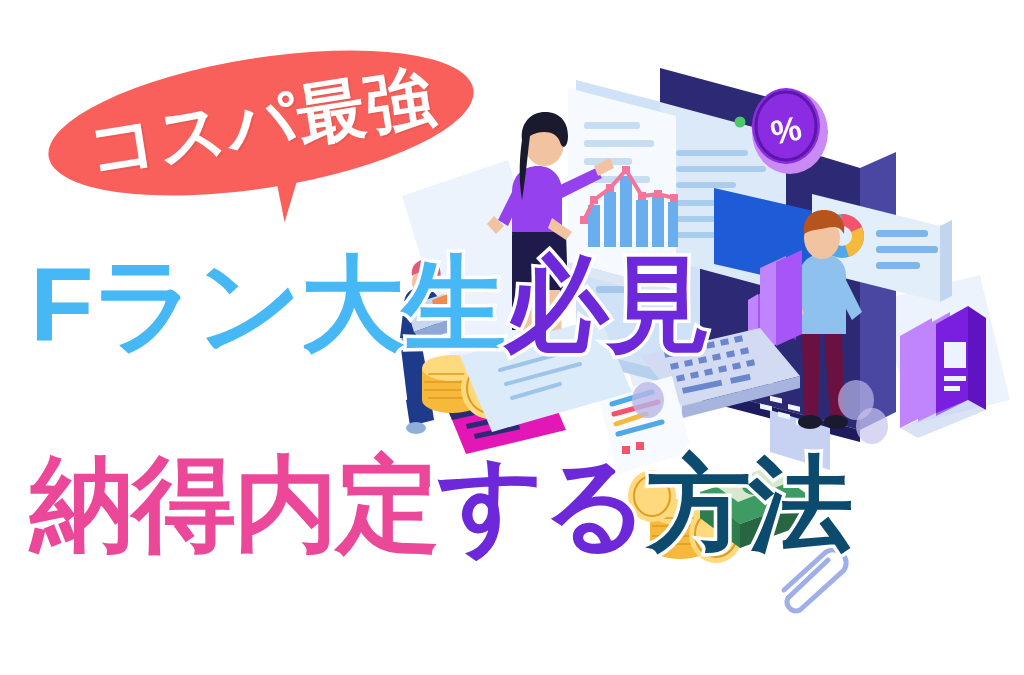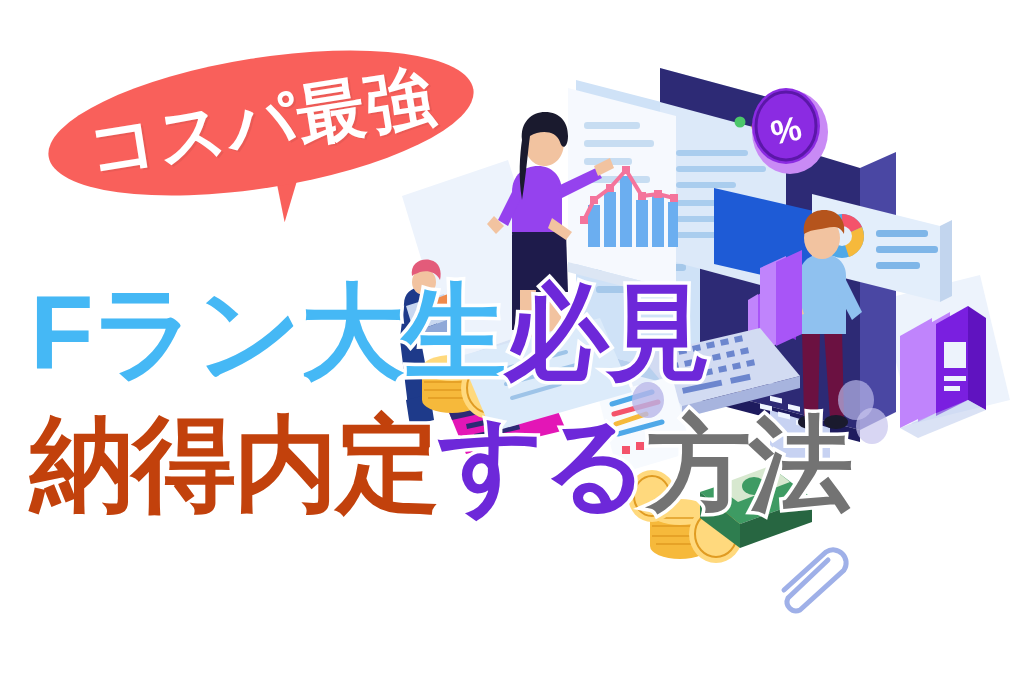--- a/index.html
+++ b/index.html
@@ -90,34 +90,34 @@
   #line3 {
     left: 30px;
     top: 412px;
     font-size: 104px;
     letter-spacing: -2px;
   }
   .c-blue {
     color: #45B8F5;
     -webkit-text-stroke: 7px #ffffff;
     paint-order: stroke fill;
-    margin-top: 28px;
   }
   .c-gray {
     color: #6d28d9;
     -webkit-text-stroke: 7px #ffffff;
     paint-order: stroke fill;
   }
   .c-yellow {
-    color: #c2410c;
+    color: #ec4899;
     -webkit-text-stroke: 7px #ffffff;
     paint-order: stroke fill;
+    margin-top: 40px;
   }
   .c-red {
-    color: #737373;
+    color: #0c4a6e;
     -webkit-text-stroke: 7px #ffffff;
     paint-order: stroke fill;
   }
 </style>
 </head>
 <body>
 
 <div id="canvas">
 
   <svg id="illustration" viewBox="0 0 1024 675" xmlns="http://www.w3.org/2000/svg">

